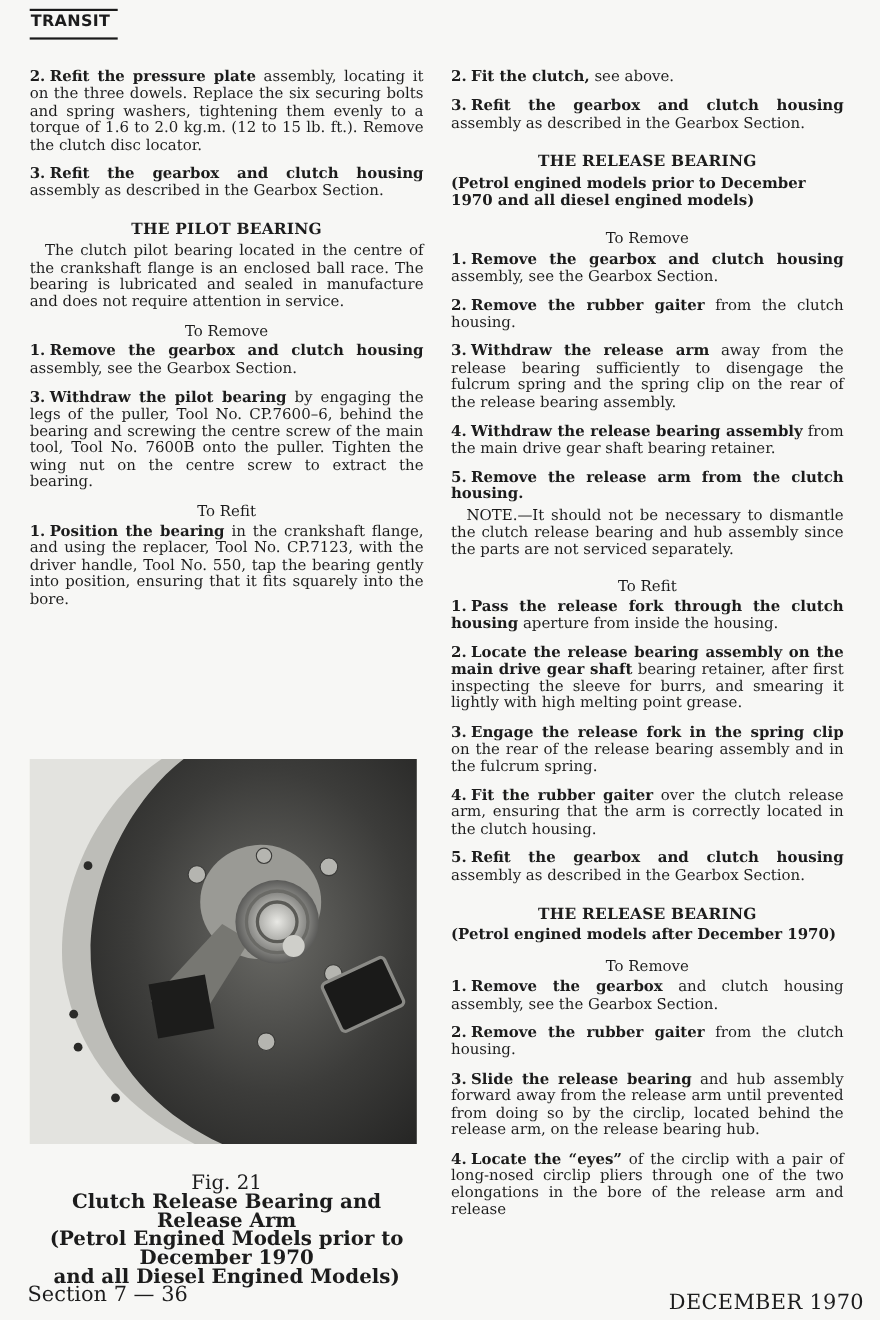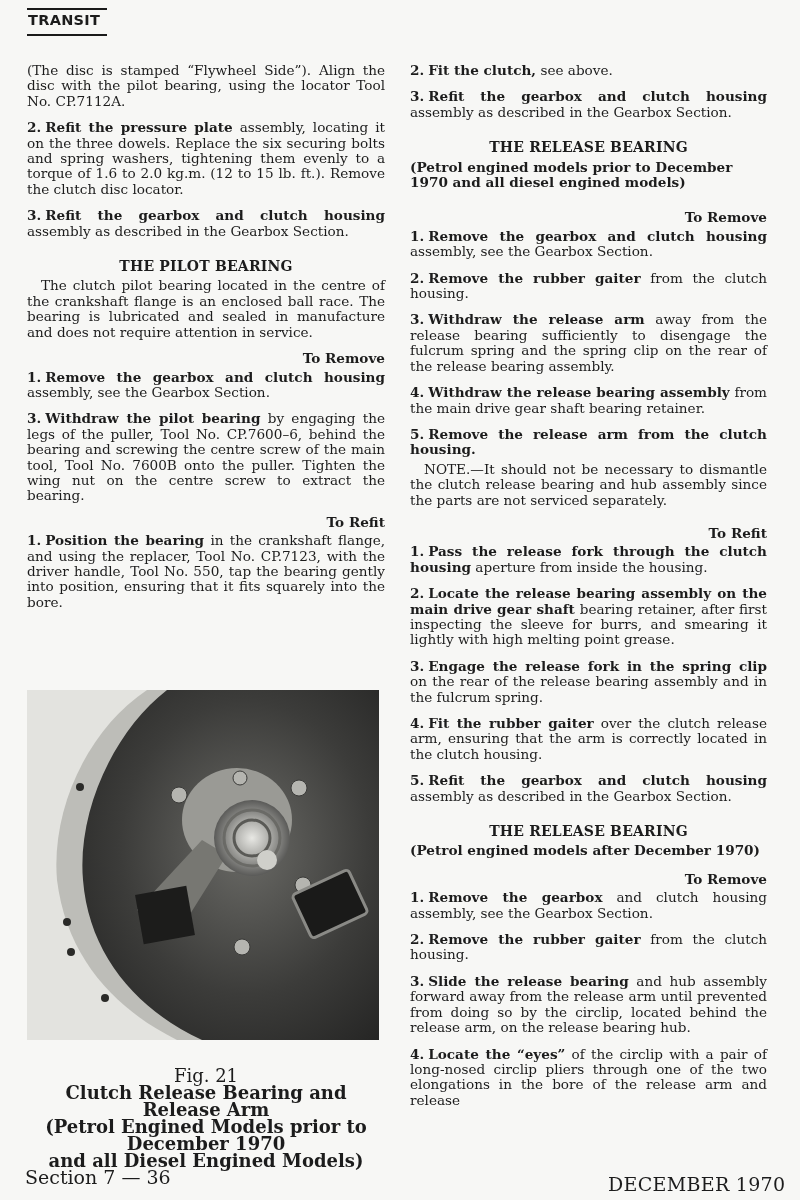--- a/index.html
+++ b/index.html
@@ -19,21 +19,21 @@
   .header .rule2 { height: 2px; background: #1a1a1a; margin-top: 4px; }
 
   .col { position: absolute; font-size: 13.6px; line-height: 15.4px; text-align: justify; }
   .col.left { left: 27px; top: 63px; width: 358px; }
   .col.right { left: 410px; top: 63px; width: 357px; }
 
   p { margin: 0 0 11px 0; }
   .b { font-weight: bold; }
   .num { font-weight: bold; margin-right: 4px; }
   .section-title { text-align: center; font-weight: bold; font-size: 14px; margin: 20px 0 4px 0; letter-spacing: 0.2px; }
-  .sub { font-weight: bold; margin: 0 0 3px 0; text-align: right; }
+  .sub { font-weight: normal; margin: 0 0 3px 0; text-align: center; }
   .indent { text-indent: 14px; }
   .paren { font-weight: bold; margin: 0 0 20px 0; text-align: left; }
 
   .figure {
     position: absolute; left: 27px; top: 690px; width: 352px; height: 350px;
     background: #e6e6e2; overflow: hidden;
   }
   .caption { position: absolute; left: 27px; top: 1067px; width: 358px; text-align: center; font-size: 18px; line-height: 17px; }
   .caption .fig { font-weight: normal; }
   .caption .cb { font-weight: bold; }
@@ -44,21 +44,20 @@
 </head>
 <body>
 
 <div class="header">
   <div class="rule"></div>
   <div class="title">TRANSIT</div>
   <div class="rule2"></div>
 </div>
 
 <div class="col left">
-  <p>(The disc is stamped “Flywheel Side”). Align the disc with the pilot bearing, using the locator Tool No. CP.7112A.</p>
   <p><span class="num">2.</span><span class="b">Refit the pressure plate</span><span> assembly, locating it on the three dowels. Replace the six securing bolts and spring washers, tightening them evenly to a torque of 1.6 to 2.0 kg.m. (12 to 15 lb. ft.). Remove the clutch disc locator.</span></p>
   <p><span class="num">3.</span><span class="b">Refit the gearbox and clutch housing</span><span> assembly as described in the Gearbox Section.</span></p>
 
   <div class="section-title">THE PILOT BEARING</div>
   <p class="indent">The clutch pilot bearing located in the centre of the crankshaft flange is an enclosed ball race. The bearing is lubricated and sealed in manufacture and does not require attention in service.</p>
 
   <div class="sub">To Remove</div>
   <p><span class="num">1.</span><span class="b">Remove the gearbox and clutch housing</span><span> assembly, see the Gearbox Section.</span></p>
   <p><span class="num">3.</span><span class="b">Withdraw the pilot bearing</span><span> by engaging the legs of the puller, Tool No. CP.7600–6, behind the bearing and screwing the centre screw of the main tool, Tool No. 7600B onto the puller. Tighten the wing nut on the centre screw to extract the bearing.</span></p>
 

